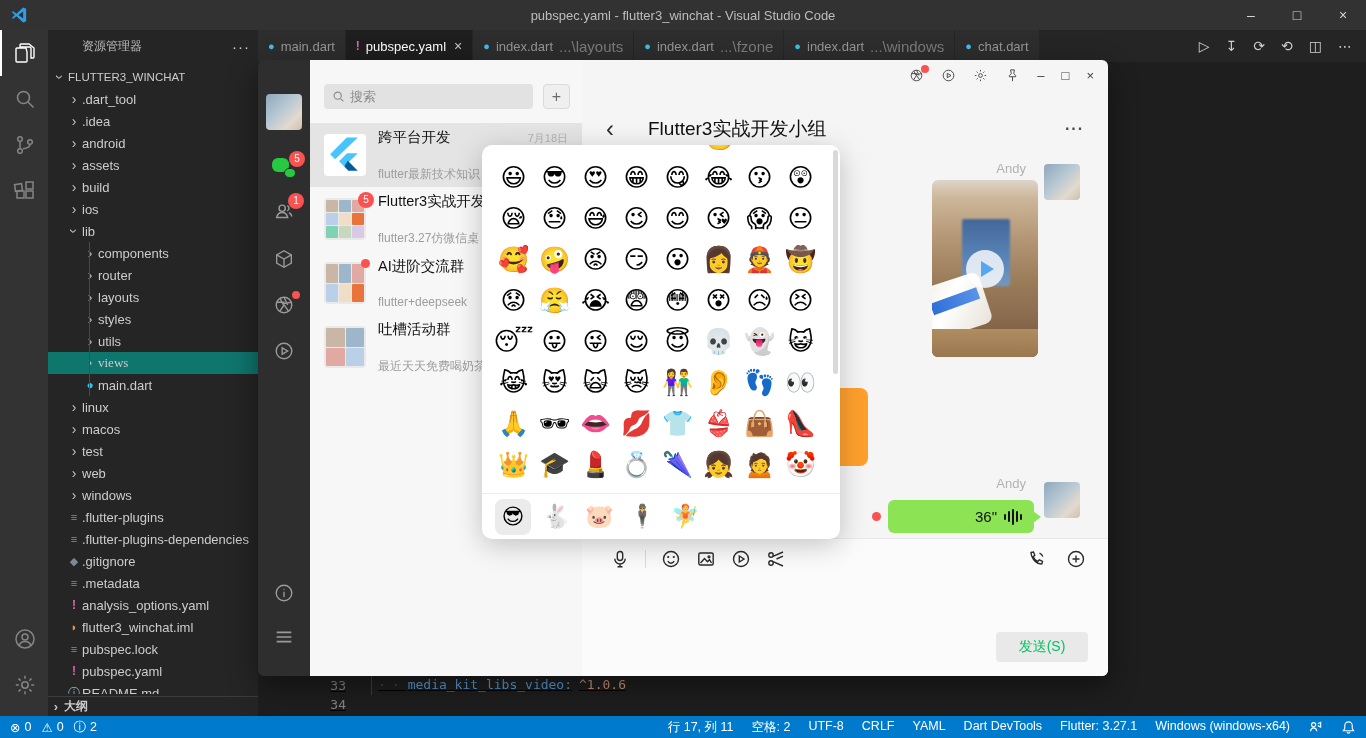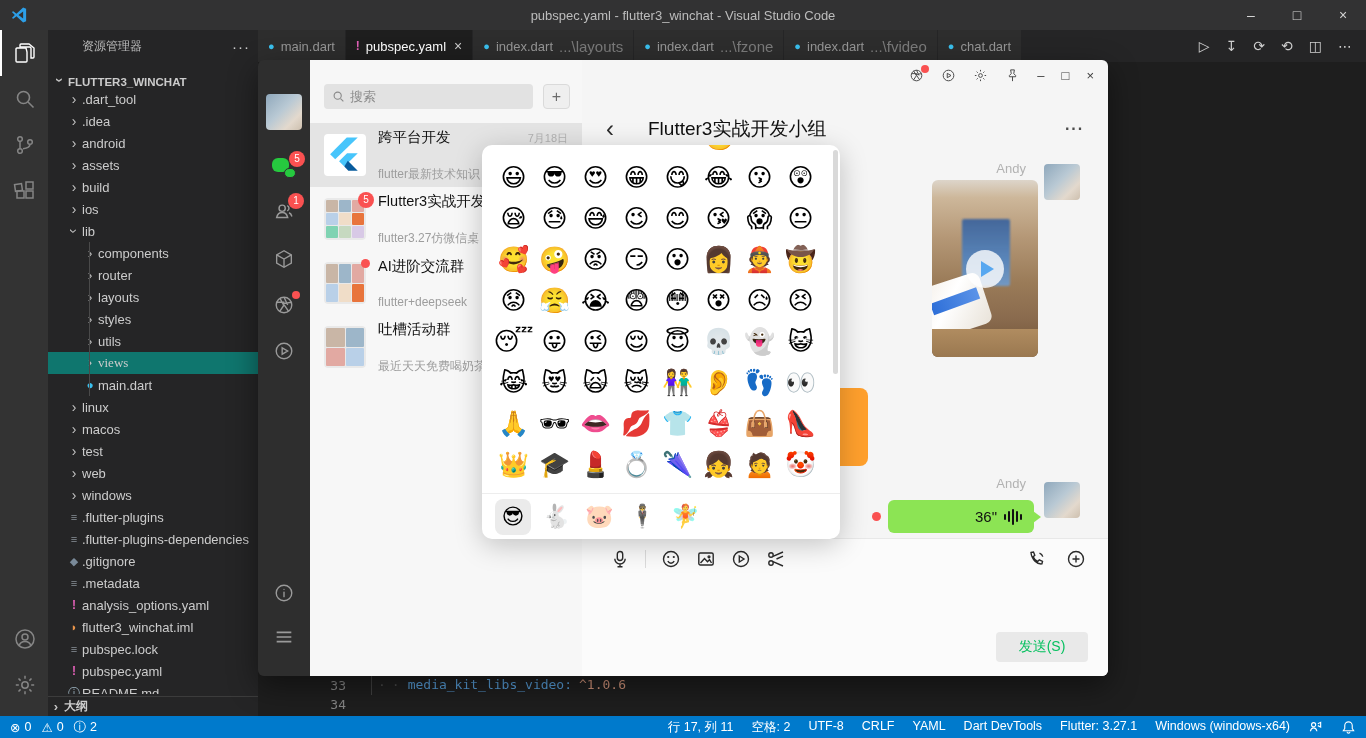--- a/index.html
+++ b/index.html
@@ -15,21 +15,21 @@
   .activitybar{width:48px;background:#333333;display:flex;flex-direction:column;align-items:center;flex:0 0 auto;}
   .ab-item{width:48px;height:46px;display:flex;align-items:center;justify-content:center;color:#858585;cursor:pointer;border-left:2px solid transparent;}
   .ab-item.active{color:#ffffff;border-left:2px solid #ffffff;}
   .ab-item svg{width:24px;height:24px;}
   .ab-spacer{flex:1;}
   .sidebar{width:210px;background:#252526;flex:0 0 auto;position:relative;color:#cccccc;overflow:hidden;}
   .sidebar-header{height:32px;display:flex;align-items:center;font-size:12px;color:#bbbbbb;padding:0 8px 0 12px;margin-left:22px;}
   .sidebar-header .more{margin-left:auto;font-size:15px;letter-spacing:1px;cursor:pointer;color:#cccccc;}
   .tree{padding-top:4px;height:632px;overflow:hidden;}
   .trow{height:22px;display:flex;align-items:center;font-size:13px;color:#cccccc;cursor:pointer;white-space:nowrap;}
-  .trow.root{font-weight:700;font-size:11.5px;padding-left:4px;align-items:flex-end;}
+  .trow.root{font-weight:400;font-size:11.5px;padding-left:4px;}
   .lvl1{padding-left:18px;}
   .lvl2{padding-left:34px;}
   .tg{width:16px;text-align:center;font-size:14px;color:#c5c5c5;flex:0 0 auto;display:inline-block;}
   .open .tg{transform:rotate(90deg);}
   .file .tg{font-size:11px;color:#8a9199;transform:none;}
   .f-dart .tg{color:#3ac0ee;font-size:12px;}
   .f-warn .tg{color:#e160b7;font-weight:700;font-size:12px;}
   .f-iml .tg{color:#e8944a;}
   .f-git .tg{color:#7a8a99;}
   .f-info .tg{color:#9ab0bd;font-size:12px;}
@@ -43,21 +43,21 @@
   .tab{display:flex;align-items:center;background:#2d2d2d;color:#969696;font-size:13px;padding:0 10px;border-right:1px solid #252526;cursor:pointer;white-space:nowrap;}
   .tab.active{background:#1e1e1e;color:#ffffff;}
   .ti{margin-right:6px;font-size:11px;color:#3ac0ee;}
   .t-warn .ti{color:#e160b7;font-weight:700;font-size:12px;}
   .td{margin-left:6px;font-size:15px;color:#7b7b7b;}
   .td:empty,.tc:empty{display:none;}
   .tc{margin-left:8px;font-size:14px;color:#cccccc;}
   .editor-actions{margin-left:auto;display:flex;align-items:center;gap:16px;padding-right:14px;color:#cfcfcf;font-size:14px;}
   .editor-actions span{cursor:pointer;}
   .editor-body{flex:1;position:relative;font-family:"DejaVu Sans Mono","Liberation Mono",monospace;font-size:13px;}
-  .cline{position:absolute;left:0;display:flex;height:19px;align-items:center;}
+  .cline{position:absolute;left:0;display:flex;height:19px;align-items:center;text-decoration:underline;}
   .cline .lnum{width:88px;text-align:right;color:#858585;flex:0 0 auto;}
   .cline .ltext{padding-left:16px;border-left:1px solid transparent;}
   .lguide{display:inline-block;width:1px;height:19px;background:#404040;margin:0 0 0 8px;vertical-align:middle;}
   .yind{color:#4a4a4a;letter-spacing:6px;margin:0 2px 0 6px;}
   .ykey{color:#569cd6;}
   .yval{color:#ce9178;margin-left:7px;}
   .statusbar{height:22px;background:#007acc;color:#ffffff;display:flex;align-items:center;font-size:12.5px;padding:0 10px;}
   .sb-left{display:flex;align-items:center;gap:10px;}
   .sb-prob{display:flex;align-items:center;gap:4px;cursor:pointer;}
   .sb-right{margin-left:auto;display:flex;align-items:center;gap:18px;}
@@ -386,21 +386,21 @@
           </div>
           <div class="tab t-dart">
             <span class="ti">●</span>
             <span class="tl">index.dart</span>
             <span class="td">...\fzone</span>
 
           </div>
           <div class="tab t-dart">
             <span class="ti">●</span>
             <span class="tl">index.dart</span>
-            <span class="td">...\fvideo</span>
+            <span class="td">...\windows</span>
 
           </div>
           <div class="tab t-dart">
             <span class="ti">●</span>
             <span class="tl">chat.dart</span>
 
           </div>
         </div>
       <div class="editor-actions">
         <span>▷</span>

